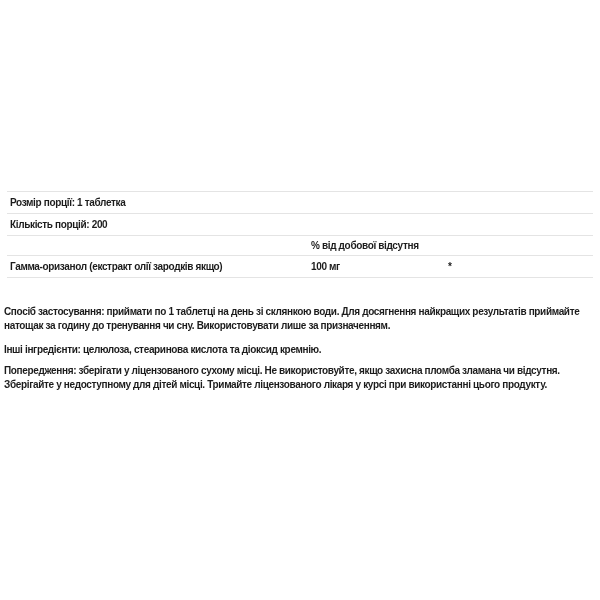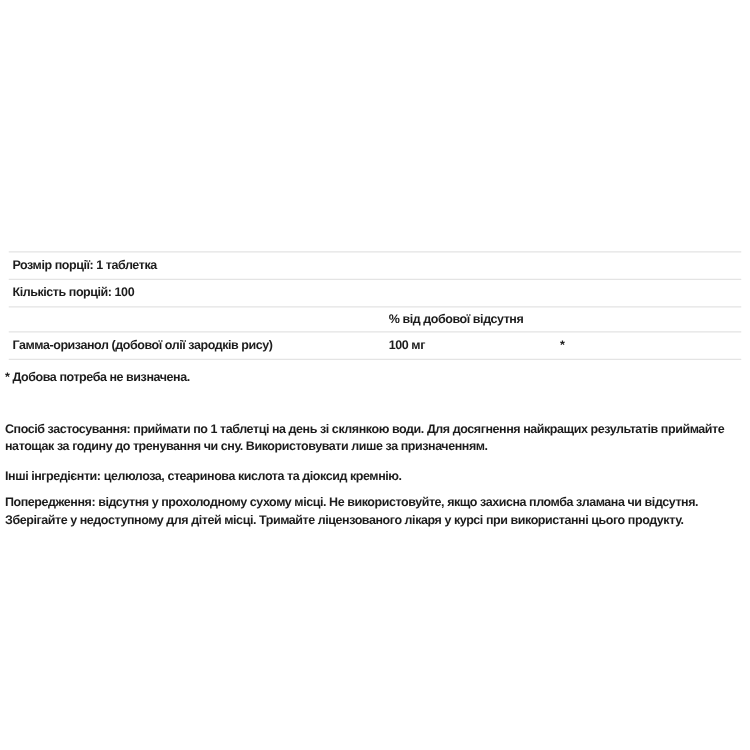--- a/index.html
+++ b/index.html
@@ -11,21 +11,21 @@
     overflow: hidden;
   }
   body {
     font-family: "Liberation Sans", "DejaVu Sans", sans-serif;
     color: #1c1c1c;
     position: relative;
   }
   .panel {
     position: absolute;
     left: 4px;
-    top: 201px;
+    top: 191px;
     width: 592px;
   }
   .facts-table {
     margin-left: 3px;
     width: 586px;
     border-top: 1px solid #e4e4e4;
     font-size: 10px;
     font-weight: 700;
     letter-spacing: -0.35px;
   }
@@ -72,42 +72,41 @@
 </head>
 <body>
 
 <div class="panel">
 
   <div class="facts-table">
     <div class="row single">
       <span>Розмір порції: 1 таблетка</span>
     </div>
     <div class="row single">
-      <span>Кількість порцій: 100</span>
+      <span>Кількість порцій: 200</span>
     </div>
     <div class="row grid header-row">
       <span class="c1"></span>
       <span class="c3">% від добової відсутня</span>
     </div>
     <div class="row grid data-row">
-      <span class="c1">Гамма-оризанол (добової олії зародків рису)</span>
+      <span class="c1">Гамма-оризанол (екстракт олії зародків якщо)</span>
       <span class="c2">100 мг</span>
       <span class="c3">*</span>
     </div>
   </div>
 
-  <div class="footnote">* Добова потреба не визначена.</div>
 
   <div class="para directions">
     <div class="pline">Спосіб застосування: приймати по 1 таблетці на день зі склянкою води. Для досягнення найкращих результатів приймайте</div>
     <div class="pline">натощак за годину до тренування чи сну. Використовувати лише за призначенням.</div>
   </div>
 
   <div class="para other-ingredients">
     <div class="pline">Інші інгредієнти: целюлоза, стеаринова кислота та діоксид кремнію.</div>
   </div>
 
   <div class="para warnings">
-    <div class="pline">Попередження: відсутня у прохолодному сухому місці. Не використовуйте, якщо захисна пломба зламана чи відсутня.</div>
+    <div class="pline">Попередження: зберігати у ліцензованого сухому місці. Не використовуйте, якщо захисна пломба зламана чи відсутня.</div>
     <div class="pline">Зберігайте у недоступному для дітей місці. Тримайте ліцензованого лікаря у курсі при використанні цього продукту.</div>
   </div>
 
 </div>
 
 </body></html>

